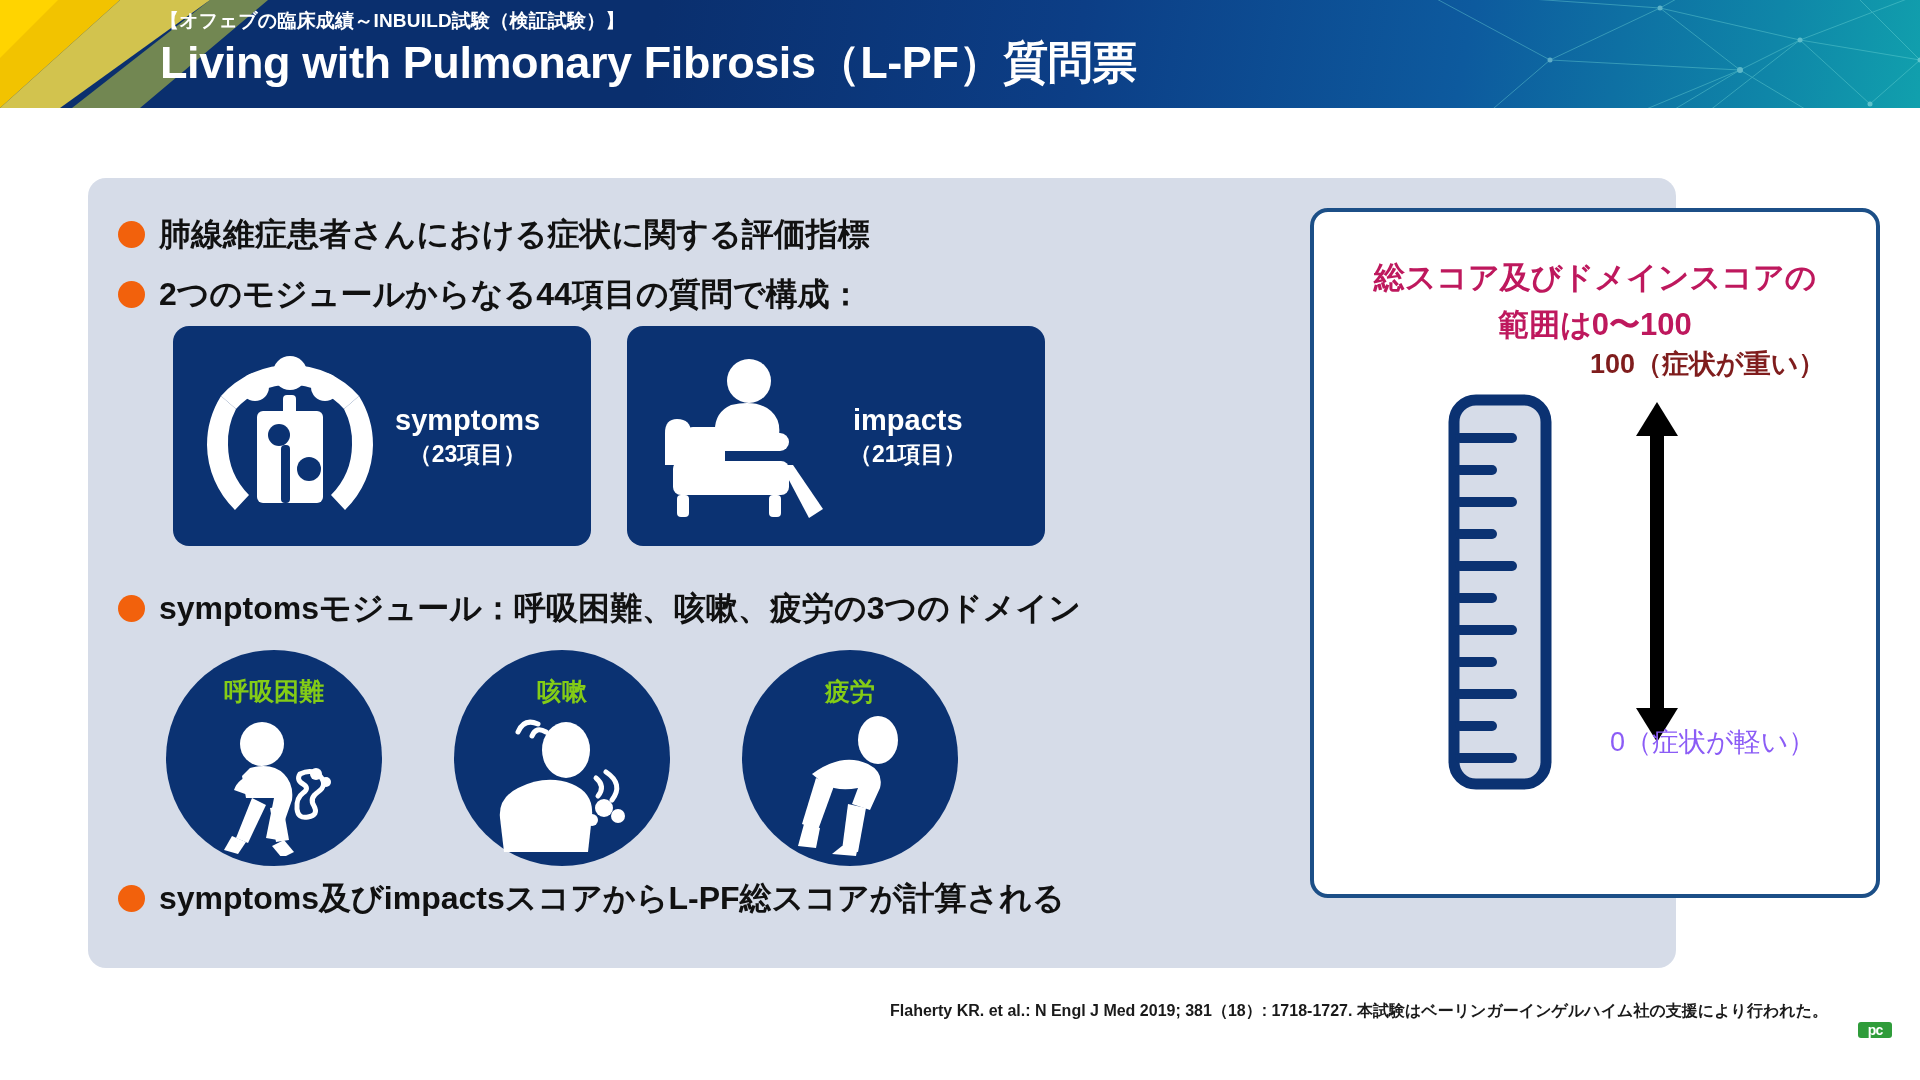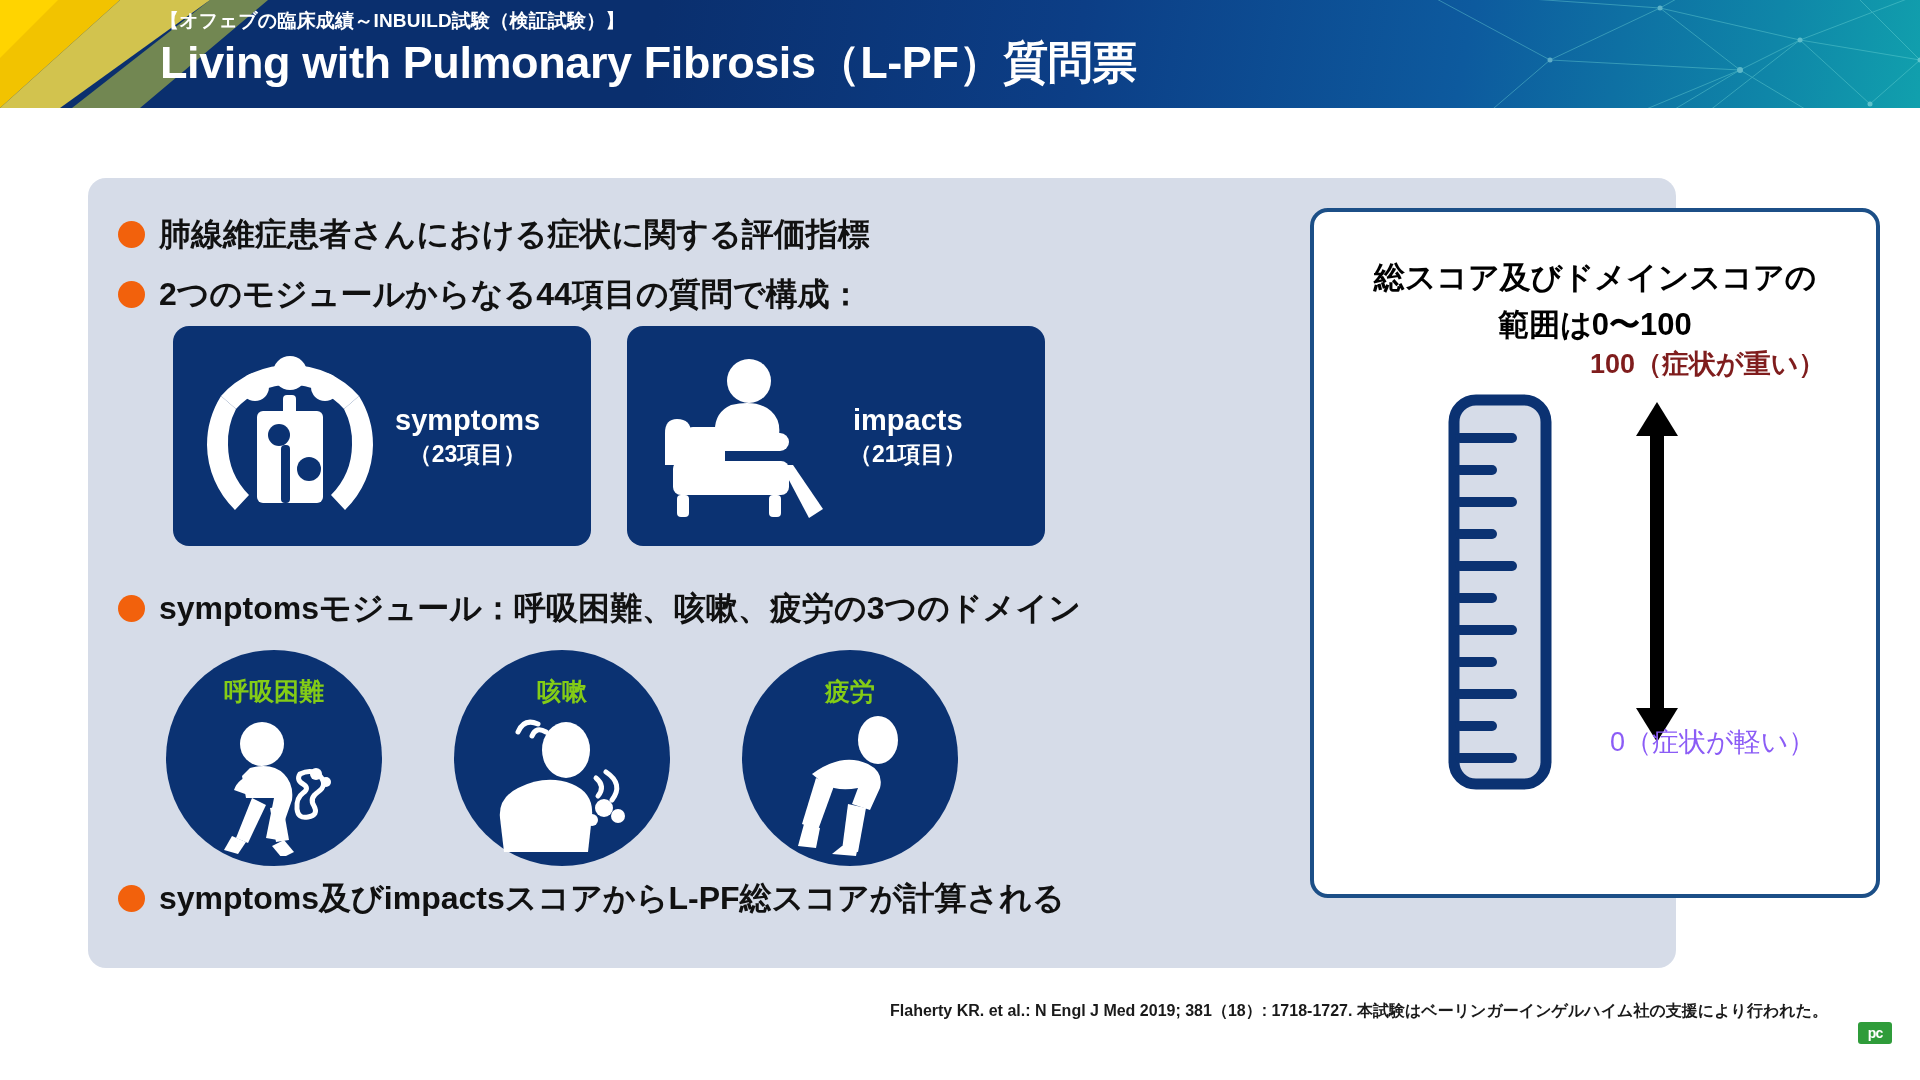--- a/index.html
+++ b/index.html
@@ -73,41 +73,41 @@
   }
   .dom-icon { position: absolute; bottom: 10px; left: 0; width: 216px; height: 140px; }
 
   
   .scorecard {
     position: absolute; left: 1222px; top: 30px; width: 570px; height: 690px;
     background: #ffffff; border: 4px solid #1c4f87; border-radius: 18px;
   }
   .sc-title {
     position: absolute; left: 0; top: 42px; width: 100%; text-align: center;
-    color: #000000; font-size: 31px; font-weight: 700; line-height: 47px;
+    color: #be185d; font-size: 31px; font-weight: 700; line-height: 47px;
   }
   .sc-ruler { position: absolute; left: 132px; top: 180px; }
   .sc-arrow { position: absolute; left: 320px; top: 190px; }
   .sc-hi {
     position: absolute; left: 276px; top: 134px; color: #7f1d1d;
     font-size: 27px; font-weight: 700; white-space: nowrap;
   }
   .sc-lo {
     position: absolute; left: 296px; top: 512px; color: #8b5cf6;
     font-size: 27px; font-weight: 400; white-space: nowrap;
   }
 
   
   .footer {
     position: absolute; left: 0; top: 1000px; width: 1920px;
     text-align: right; padding-right: 92px;
     color: #1a1a1a; font-size: 16px; font-weight: 700; line-height: 22px;
   }
   .logo {
-    position: absolute; right: 28px; top: 1022px; width: 34px; height: 22px;
+    position: absolute; right: 28px; top: 1022px; width: 34px; height: 16px;
     background: #2f9c3a; border-radius: 3px; display: flex;
     align-items: center; justify-content: center;
     color: #ffffff; font-size: 14px; font-weight: 700; letter-spacing: -1px;
   }
 </style>
 </head>
 <body>
 
 <div class="slide">
 

